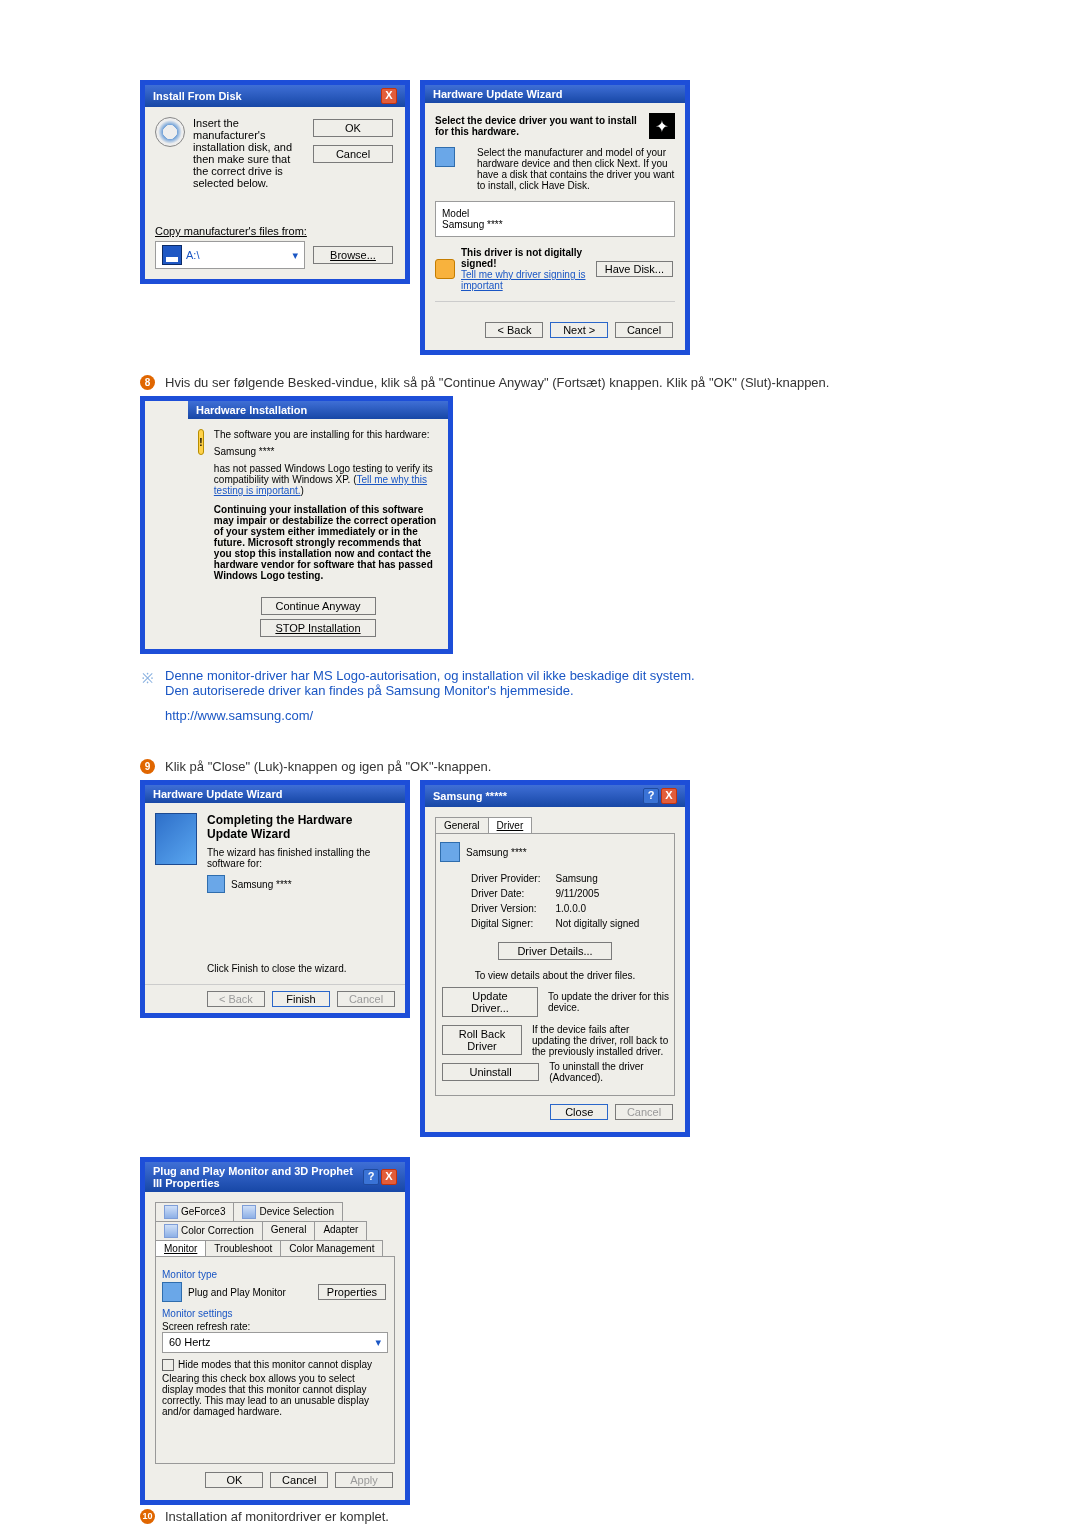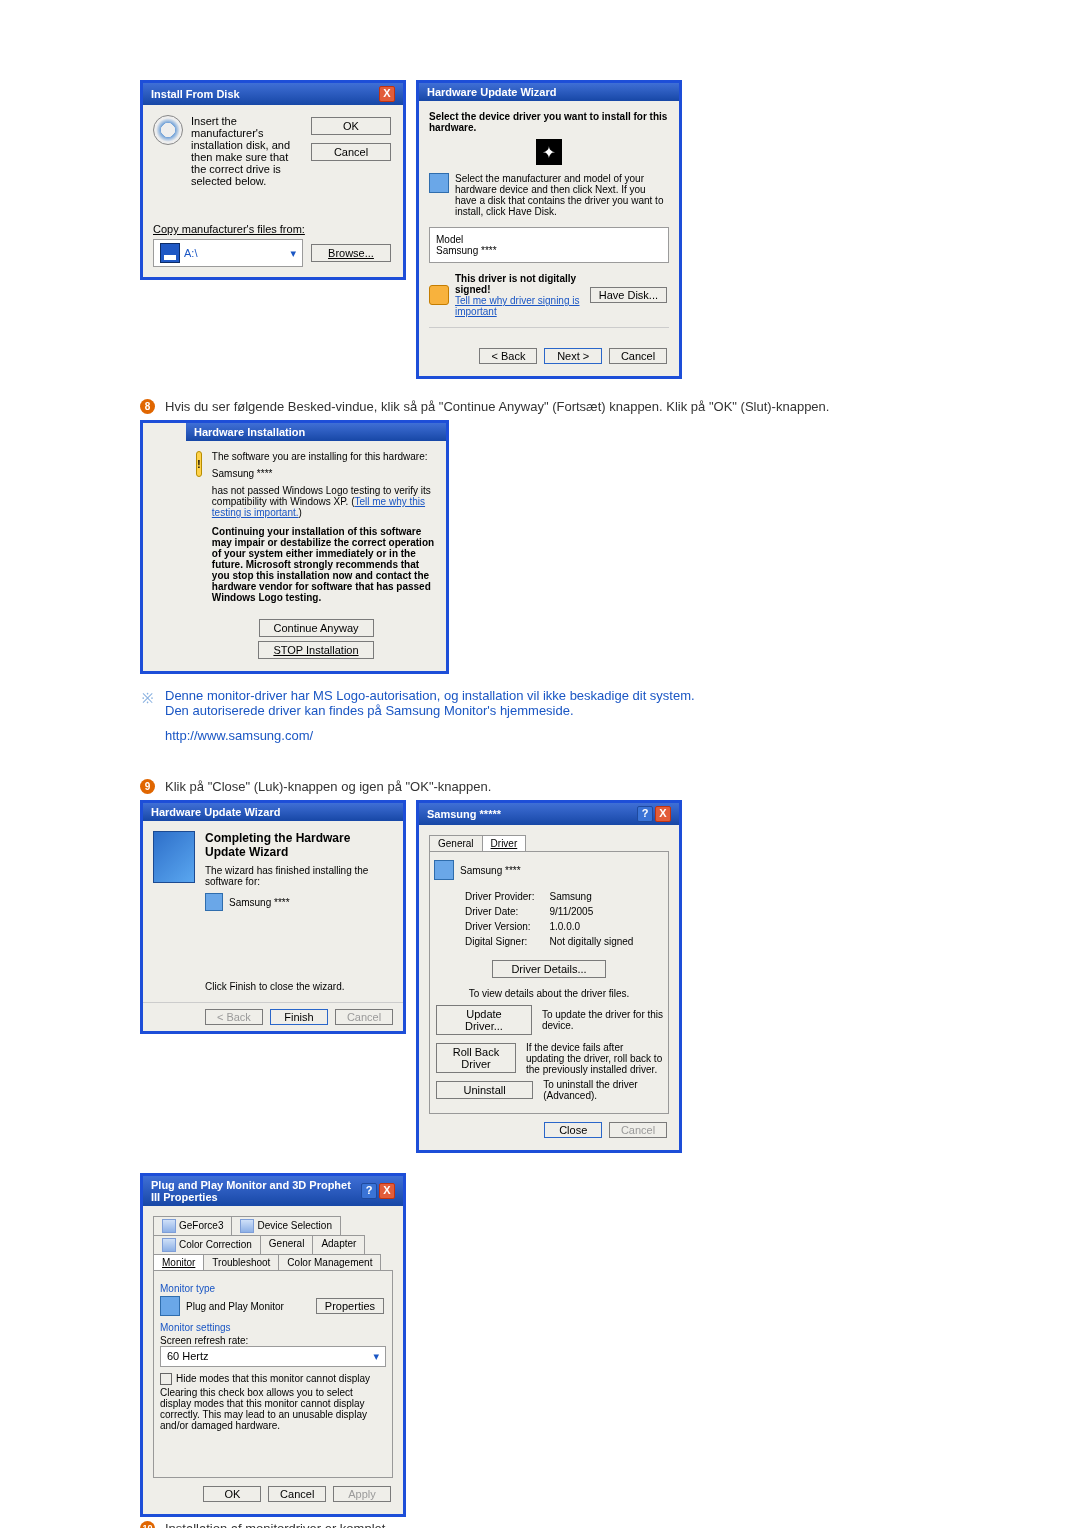--- a/index.html
+++ b/index.html
@@ -1,21 +1,21 @@
 <!DOCTYPE html>
 <html><head>
 <meta charset="utf-8">
 <style>
   html,body{margin:0;padding:0;background:#fff;font-family:Arial,Helvetica,sans-serif;font-size:13px;color:#333;}
   .page{width:1080px;min-height:1528px;margin:0 auto;background:#fff;position:relative;}
   .content{padding:80px 140px 40px 140px;}
   .row{display:block;margin-bottom:20px;}
   .dialogs-row{display:flex;gap:10px;align-items:flex-start;}
   
-  .dlg{border:3px solid #1d4ed8;background:#efeee9;font-size:11px;color:#000;}
+  .dlg{border:5px solid #1d4ed8;background:#efeee9;font-size:11px;color:#000;}
   .dlg .titlebar{background:linear-gradient(#3f6fd6,#1747a6);color:#fff;padding:3px 8px;font-size:11px;font-weight:bold;display:flex;justify-content:space-between;align-items:center;}
   .dlg .titlebar .close{background:#e25d3a;border:1px solid #c1330f;color:#fff;width:14px;height:14px;line-height:12px;text-align:center;font-size:11px;border-radius:2px;}
   .dlg .body{padding:10px;}
   .btn{display:inline-block;border:1px solid #7a7a7a;background:#efeee9;padding:2px 14px;font-size:11px;text-align:center;min-width:50px;margin:2px;}
   .btn-small{min-width:40px;padding:1px 8px;}
   .field{background:#fff;border:1px solid #9b9b9b;padding:3px 6px;font-size:11px;}
   .bullet-row{display:flex;align-items:flex-start;gap:10px;margin:6px 0;}
   .num-bullet{width:15px;height:15px;border-radius:50%;background:#e06600;color:#fff;font-size:10px;line-height:15px;text-align:center;flex:0 0 15px;font-weight:bold;}
   .note-bullet{color:#88b0e0;font-size:14px;flex:0 0 15px;text-align:center;}
   .link{color:#1a56c4;}
@@ -66,25 +66,25 @@
           <span class="btn" style="text-decoration:underline;">Browse...</span>
         </div>
       </div>
     </div>
 
     <div class="dlg" style="width:260px;">
       <div class="titlebar">
         <span>Hardware Update Wizard</span>
       </div>
       <div class="body small">
-        <div style="display:flex;gap:6px;align-items:center;flex-direction:column;">
+        <div style="display:flex;gap:6px;align-items:center;">
           <b style="flex:1;">Select the device driver you want to install for this hardware.</b>
           <span style="width:26px;height:26px;background:#000;color:#fff;display:flex;align-items:center;justify-content:center;font-size:16px;">✦</span>
         </div>
-        <div style="display:flex;gap:6px;margin-top:8px;">
+        <div style="display:flex;gap:22px;margin-top:8px;">
           <span style="width:18px;height:18px;background:#6aa7e8;border:1px solid #2f6dad;display:inline-block;"></span>
           <div style="flex:1;">Select the manufacturer and model of your hardware device and then click Next. If you have a disk that contains the driver you want to install, click Have Disk.</div>
         </div>
         <div class="box-white" style="margin-top:10px;">
           <div>Model</div>
           <div>Samsung ****</div>
         </div>
         <div style="display:flex;align-items:center;gap:6px;margin-top:10px;">
           <span class="shield-ico"></span>
           <div style="flex:1;">

